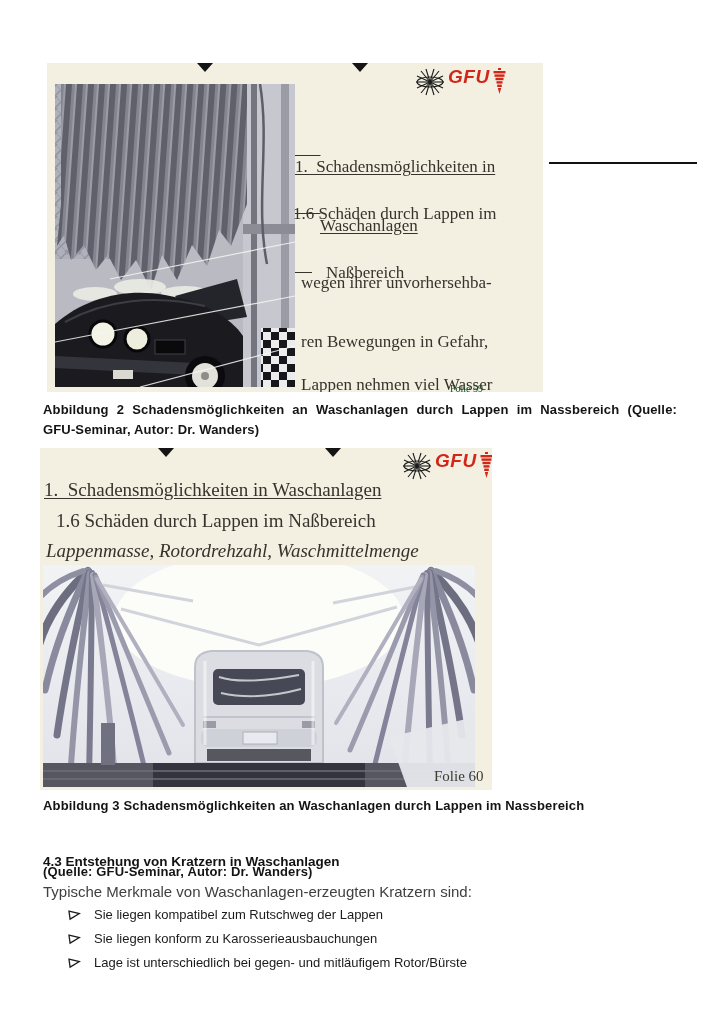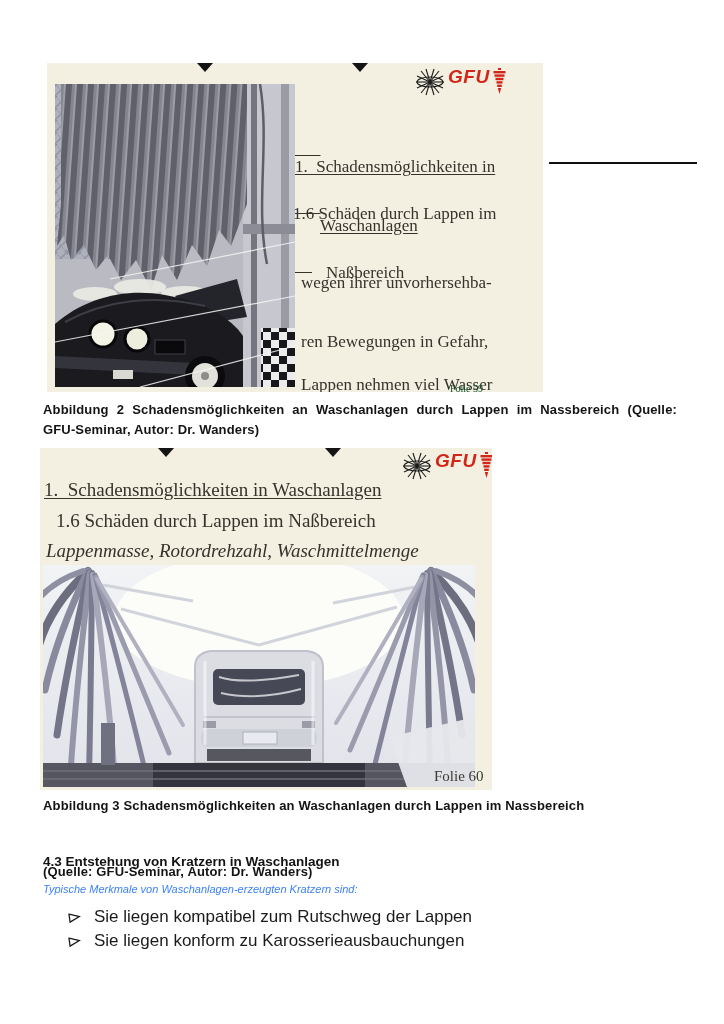--- a/index.html
+++ b/index.html
@@ -53,23 +53,23 @@
     position:absolute; left:43px; width:634px; font-size:13px; font-weight:bold;
     color:#141414; letter-spacing:.15px; white-space:nowrap;
   }
   .caption.justified { white-space:normal; text-align:justify; text-align-last:justify; }
   #cap2-line1 { top:402px; }
   #cap2-line2 { top:422px; }
   #cap3-line1 { top:798px; }
   #cap3-line2 { top:824px;margin-top:40px; }
 
   #sec-heading { position:absolute; left:43px; top:854px; font-size:13.5px; font-weight:bold; color:#131313; }
-  #sec-intro   { position:absolute; left:43px; top:883px; font-size:11px; color:#3b82f6;font-style:italic; }
+  #sec-intro   { position:absolute; left:43px; top:883px; font-size:15px; color:#404040; }
   .bullet-row  { position:absolute; left:68px; display:flex; align-items:center; gap:13px;
-                 font-size:17px; color:#1b1b1b; white-space:nowrap; }
+                 font-size:13px; color:#1b1b1b; white-space:nowrap; }
   #bullet-0 { top:907px; } #bullet-1 { top:931px;justify-content:flex-end; } #bullet-2 { top:955px; }
   .bullet-arrow { flex:0 0 auto; }
 
   .hr-right { position:absolute; left:549px; top:162px; width:148px; height:2px; background:#101010; }
 </style>
 </head>
 <body>
 
 <div class="page">
 
@@ -295,14 +295,20 @@
       <polygon points="1.5,2.5 11.5,6.2 1.5,10.5" fill="none" stroke="#1b1b1b" stroke-width="1.3" transform="rotate(-8 6.5 6.5)"></polygon>
     </svg>
     <span>Sie liegen kompatibel zum Rutschweg der Lappen</span>
   </div>
   <div class="bullet-row" id="bullet-1">
     <svg class="bullet-arrow" width="13" height="13" viewBox="0 0 13 13">
       <polygon points="1.5,2.5 11.5,6.2 1.5,10.5" fill="none" stroke="#1b1b1b" stroke-width="1.3" transform="rotate(-8 6.5 6.5)"></polygon>
     </svg>
     <span>Sie liegen konform zu Karosserieausbauchungen</span>
   </div>
+  <div class="bullet-row" id="bullet-2">
+    <svg class="bullet-arrow" width="13" height="13" viewBox="0 0 13 13">
+      <polygon points="1.5,2.5 11.5,6.2 1.5,10.5" fill="none" stroke="#1b1b1b" stroke-width="1.3" transform="rotate(-8 6.5 6.5)"></polygon>
+    </svg>
+    <span>Lage ist unterschiedlich bei gegen- und mitläufigem Rotor/Bürste</span>
+  </div>
 
 </div>
 
 </body></html>

